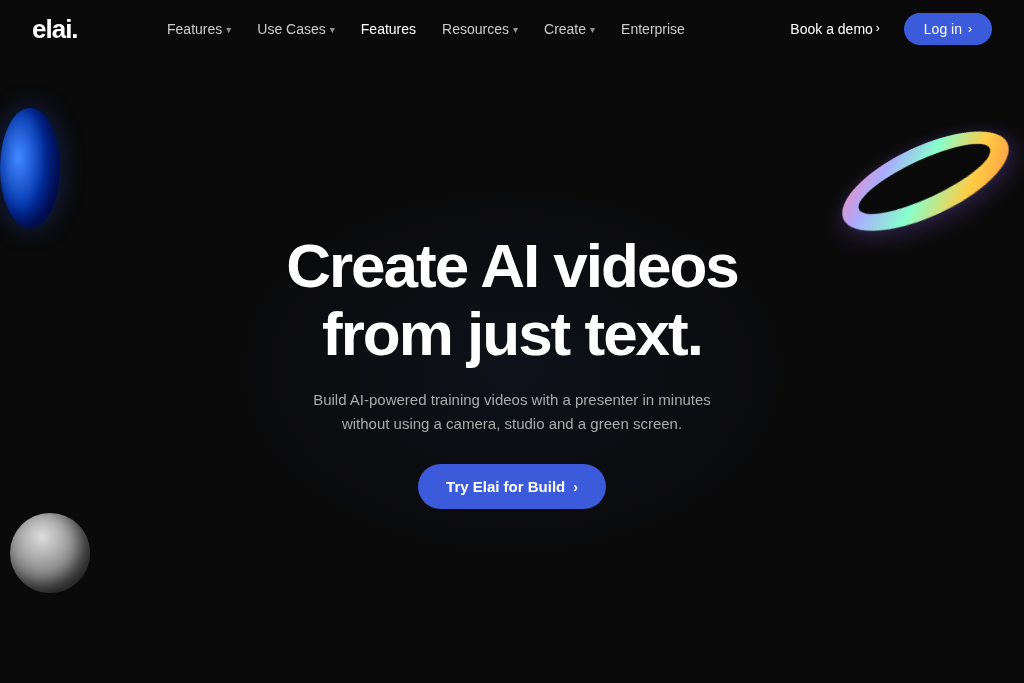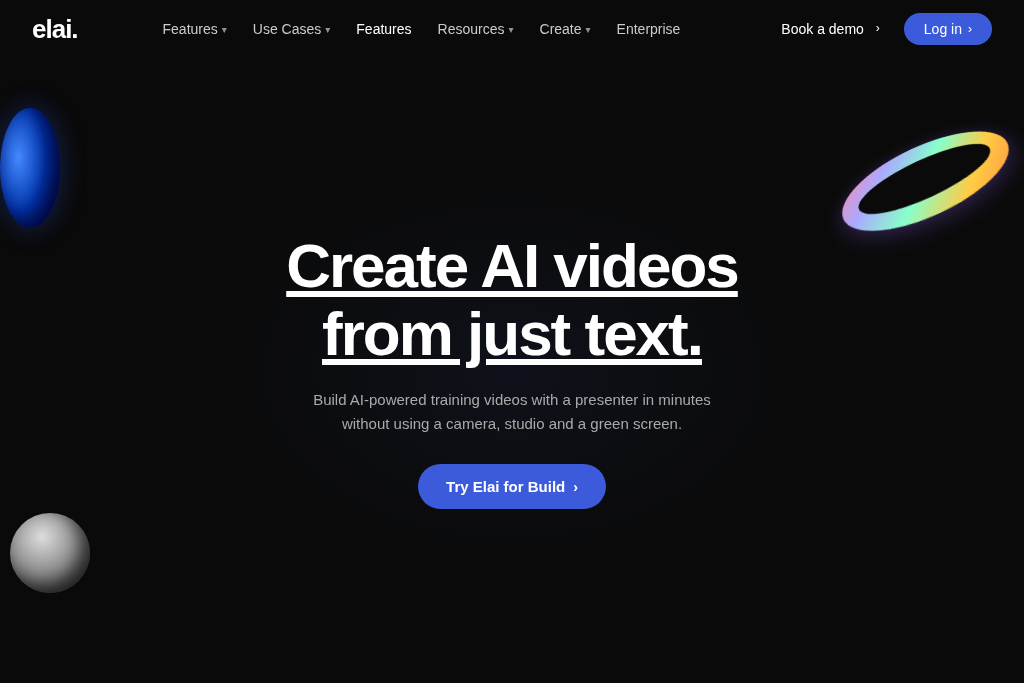--- a/index.html
+++ b/index.html
@@ -66,21 +66,21 @@
 
     .nav-actions {
       display: flex;
       align-items: center;
       gap: 8px;
     }
 
     .btn-demo {
       display: flex;
       align-items: flex-start;
-      gap: 12px;
+      gap: 3px;
       padding: 8px 16px;
       color: #ffffff;
       font-size: 14px;
       font-weight: 500;
       cursor: pointer;
       border-radius: 20px;
       border: none;
       background: transparent;
     }
 
@@ -126,21 +126,20 @@
       max-width: 600px;
     }
 
     .hero-title {
       font-size: 62px;
       font-weight: 800;
       line-height: 1.1;
       color: #ffffff;
       margin-bottom: 20px;
       letter-spacing: -2px;
-      text-decoration: underline;
     }
 
     .hero-subtitle {
       font-size: 15px;
       color: #aaaaaa;
       line-height: 1.6;
       margin-bottom: 28px;
       max-width: 400px;
       margin-left: auto;
       margin-right: auto;

